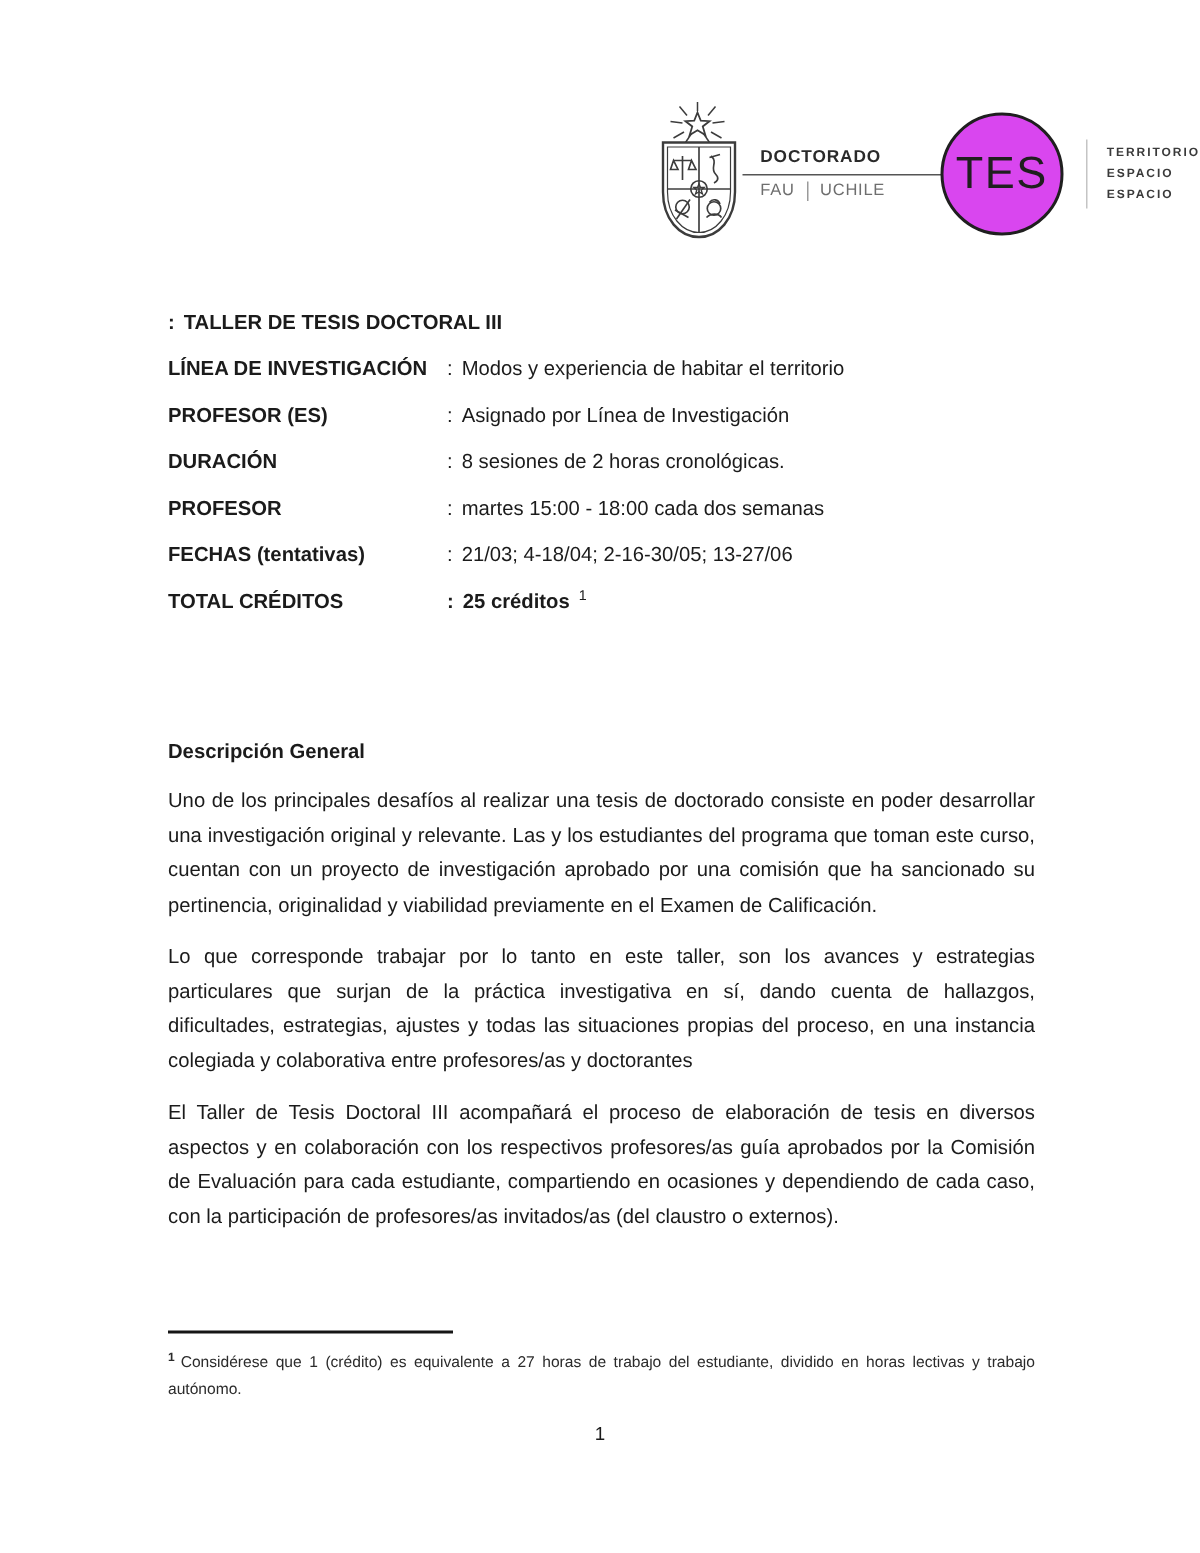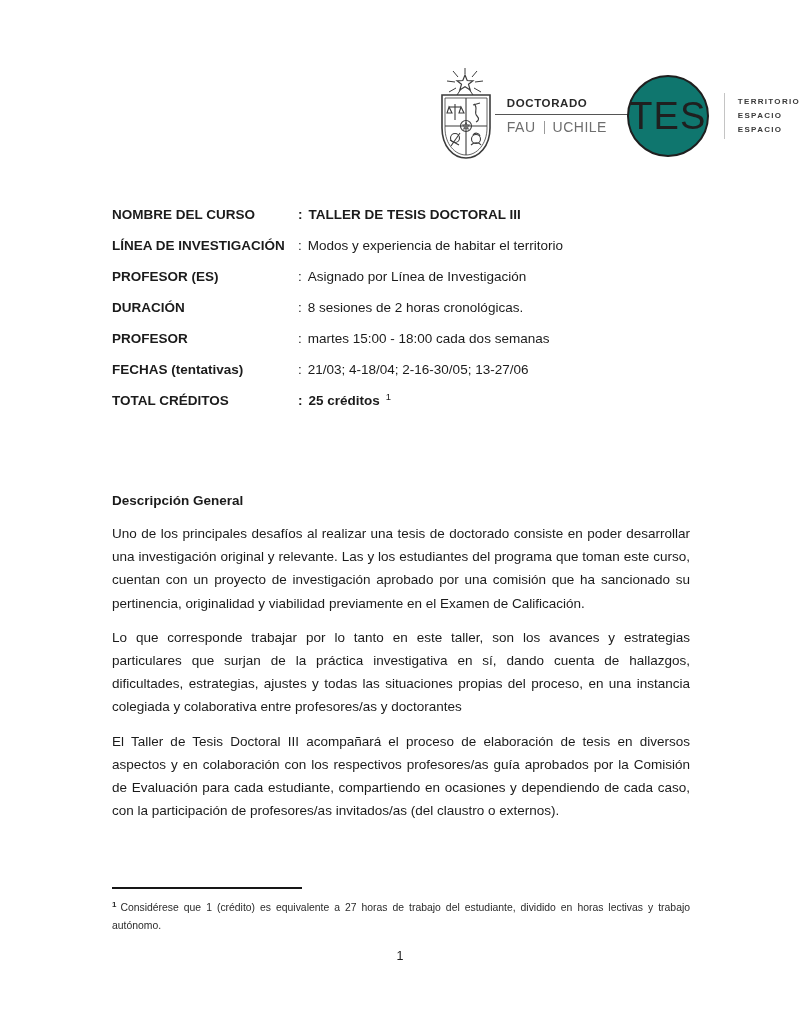--- a/index.html
+++ b/index.html
@@ -24,28 +24,28 @@
     margin-left:-2px;
   }
   .doctorado-title {
     font-size:11.5px; font-weight:bold; letter-spacing:.6px; color:#2a2a2a;
     padding:0 0 5px 12px;
     border-bottom:1.5px solid #555;
   }
   .fau-uchile {
     display:flex; align-items:center; gap:8px;
     padding:4px 18px 0 12px;
-    font-size:14px; letter-spacing:.5px; color:#6e6e6e;
+    font-size:11px; letter-spacing:.5px; color:#6e6e6e;
   }
   .fau-divider { width:1px; height:13px; background:#9a9a9a; }
   .tes-circle {
     width:82px; height:82px; border:2px solid #1f1f1f; border-radius:50%;
     display:flex; align-items:center; justify-content:center;
-    font-size:38px; font-weight:300; letter-spacing:1px; color:#1f1f1f;
-    flex:0 0 auto; margin-left:-2px; background:#0f766e;
+    font-size:30px; font-weight:300; letter-spacing:1px; color:#1f1f1f;
+    flex:0 0 auto; margin-left:-2px; background:#d946ef;
     box-sizing:border-box;
   }
   .tes-vdivider { width:1px; height:46px; background:#c4c4c4; margin:0 13px 0 15px; }
   .tes-words { display:flex; flex-direction:column; gap:6px; }
   .tes-word {
     font-size:8px; font-weight:bold; letter-spacing:1.3px; color:#3a3a3a;
     line-height:1;
   }
 
   
@@ -154,21 +154,20 @@
     <div class="tes-words">
       <span class="tes-word">TERRITORIO</span>
       <span class="tes-word">ESPACIO</span>
       <span class="tes-word">ESPACIO</span>
     </div>
   </div>
 
   <div class="course-table">
 
     <div class="crow">
-      <div class="clabel">NOMBRE DEL CURSO</div>
       <div class="cvalue bold"><span class="colon">:</span><span>TALLER DE TESIS DOCTORAL III</span></div>
     </div>
 
     <div class="crow">
       <div class="clabel">LÍNEA DE INVESTIGACIÓN</div>
       <div class="cvalue"><span class="colon">:</span><span>Modos y experiencia de habitar el territorio</span></div>
     </div>
 
     <div class="crow">
       <div class="clabel">PROFESOR (ES)</div>

